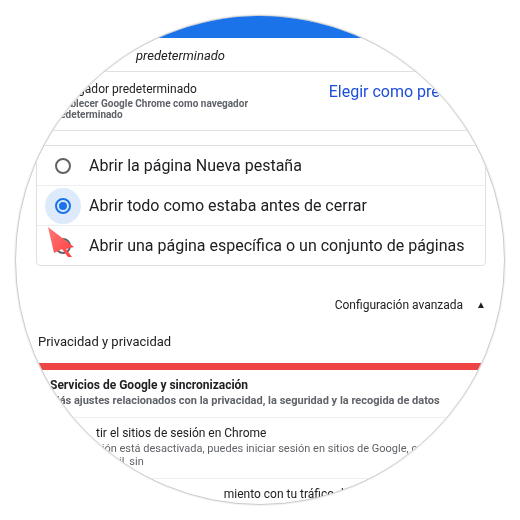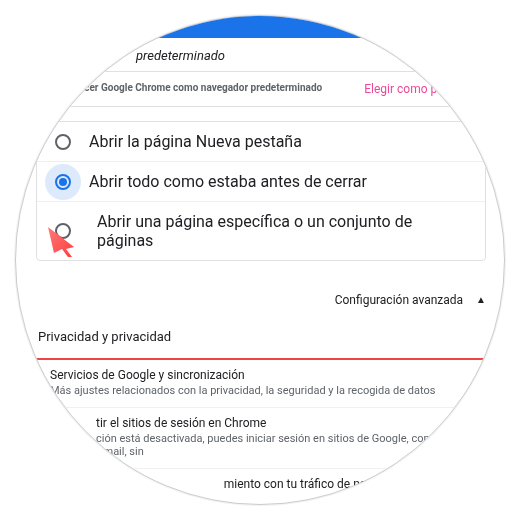--- a/index.html
+++ b/index.html
@@ -50,35 +50,35 @@
   }
   .default-browser {
     padding: 10px 14px;
     display: flex;
     justify-content: space-between;
     align-items: flex-start;
   }
   .db-left { flex: 1; }
   .db-title { font-size: 12px; color: #202124; margin-bottom: 2px; }
   .db-sub { font-size: 10px; color: #5f6368; font-weight: bold; }
-  .db-link { font-size: 12px; color: #ec4899; white-space: nowrap; padding-left: 8px; cursor: pointer; margin-left: 31px; }
+  .db-link { font-size: 16px; color: #1d4ed8; white-space: nowrap; padding-left: 8px; cursor: pointer; margin-left: 31px; }
   .startup-heading {
     font-size: 13px;
     color: #202124;
     padding: 14px 0 10px 2px;
   }
   .radio-row {
     display: flex;
     align-items: center;
     padding: 10px 18px;
     border-bottom: 1px solid #eee;
     cursor: pointer;
     position: relative;
   }
-  .radio-row:last-child { border-bottom: none; gap: 8px; }
+  .radio-row:last-child { border-bottom: none; }
   .radio {
     width: 16px;
     height: 16px;
     border: 2px solid #5f6368;
     border-radius: 50%;
     margin-right: 18px;
     flex-shrink: 0;
     position: relative;
   }
   .radio.selected {
@@ -121,21 +121,21 @@
   }
   .privacy-heading {
     font-size: 13px;
     color: #202124;
     padding: 0 0 14px 2px;
   }
   .priv-item {
     padding: 8px 14px 10px 14px;
     border-top: 1px solid #f0f0f0;
   }
-  .priv-item:first-of-type { border-top: 2px solid #ef4444; }
+  .priv-item:first-of-type { border-top: 7px solid #ef4444; font-weight: bold; }
   .priv-title { font-size: 12px; color: #202124; margin-bottom: 2px; }
   .priv-sub { font-size: 11px; color: #5f6368; }
   .arrow-annotation {
     position: absolute;
     left: 32px;
     top: 211px;
     width: 0;
     height: 0;
     z-index: 5;
   }
@@ -148,20 +148,21 @@
   <div class="content">
 
     <div class="topbar"></div>
 
     <div class="pad">
       <div class="sectiontitle-partial" style="padding-left:100px;">predeterminado</div>
 
       <div class="card">
         <div class="default-browser">
           <div class="db-left">
+            <div class="db-title">Navegador predeterminado</div>
             <div class="db-sub">Establecer Google Chrome como navegador predeterminado</div>
           </div>
           <div class="db-link">Elegir como predete</div>
         </div>
       </div>
 
 
       <div class="card">
         <div class="radio-row">
           <div class="radio"></div>

